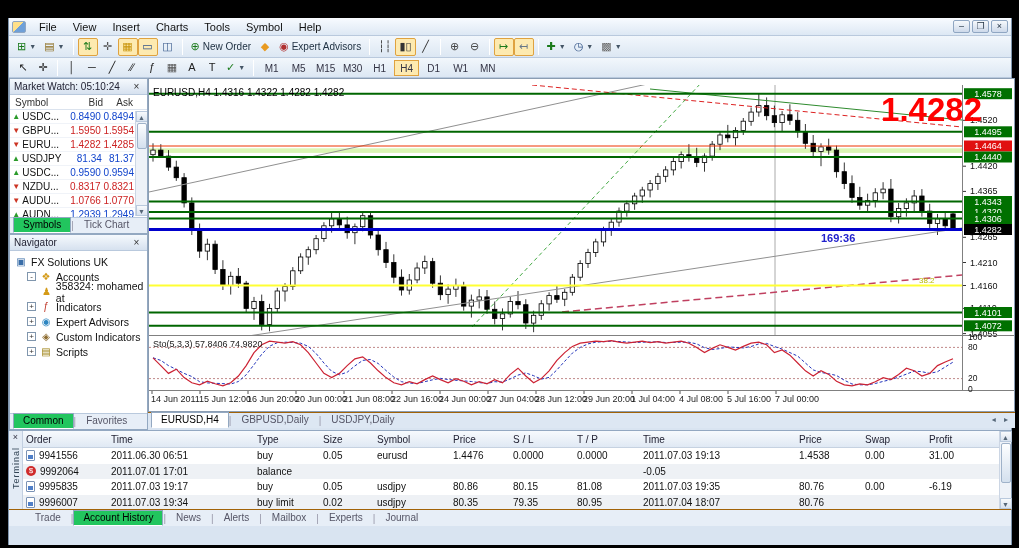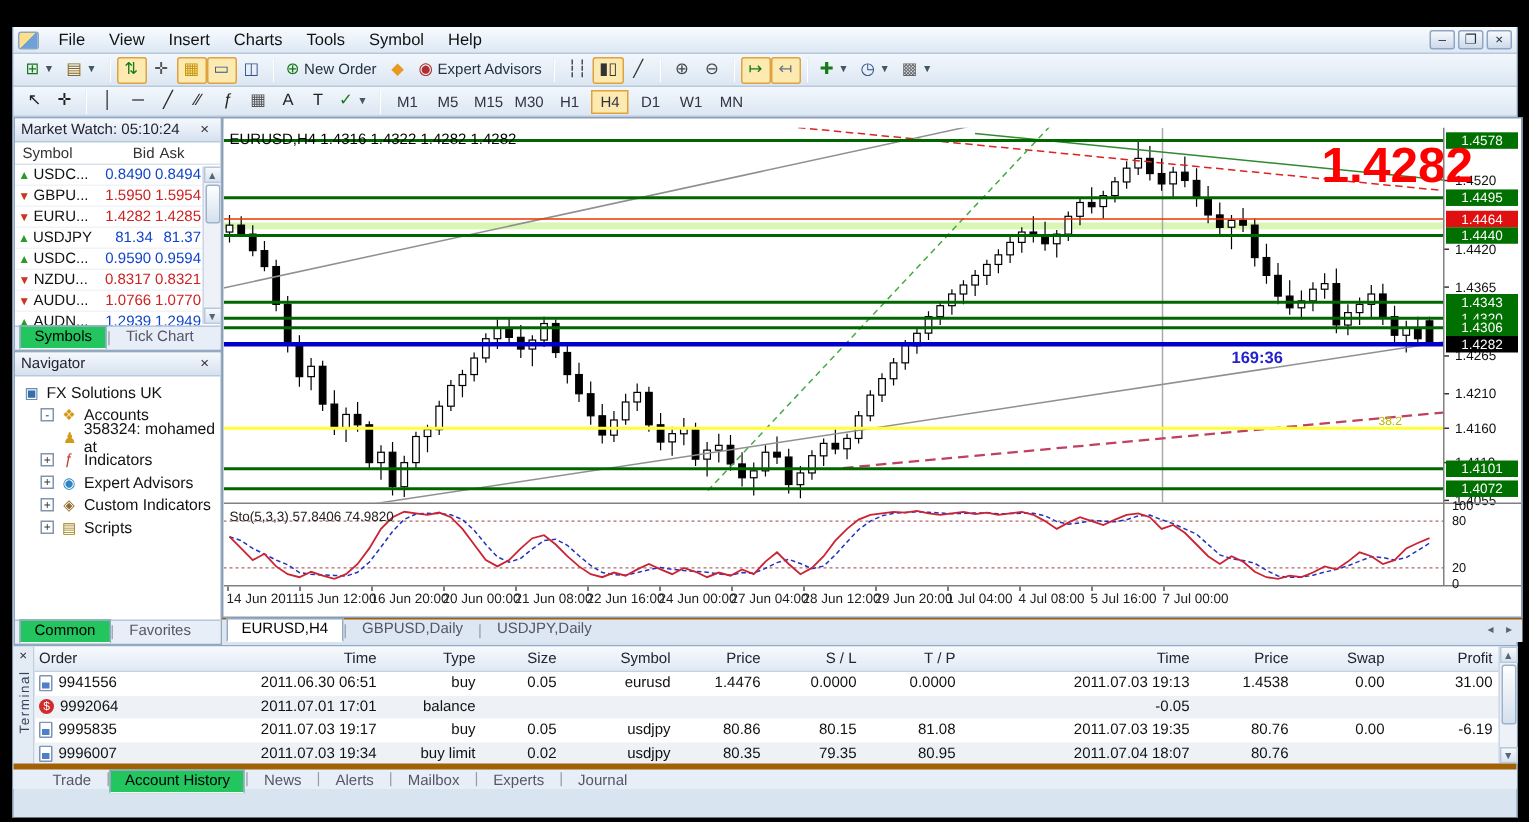--- a/index.html
+++ b/index.html
@@ -23,21 +23,21 @@
 .tf.active{background:#fdeab0;border:1px solid #dfa23f}
 
 .main{display:flex;height:352px}
 .leftcol{width:139px;display:flex;flex-direction:column}
 .panel{position:relative;background:#fff;border:1px solid #93a8c1;overflow:hidden}
 #market-watch{height:174px}
 #navigator{height:218px}
 .phead{height:16px;background:linear-gradient(#f5f9fd,#d6e1ef);border-bottom:1px solid #b9c9dd;display:flex;align-items:center;padding:0 4px;font-size:10px;color:#223}
 .pclose{margin-left:auto;width:13px;text-align:center;font-size:10px;color:#333}
 .mwhdr{display:flex;height:15px;align-items:center;border-bottom:1px solid #dbe3ee;font-size:10px;color:#333}
-.mwhdr .c1{flex:1;padding-left:5px}.mwhdr .c2{width:40px;text-align:right}.mwhdr .c3{width:44px;text-align:right;padding-right:24px}
+.mwhdr .c1{flex:1;padding-left:5px}.mwhdr .c2{width:40px;text-align:right}.mwhdr .c3{width:44px;text-align:right;padding-right:14px}
 .mwrow{display:flex;height:14px;align-items:center;font-size:10px;border-bottom:1px solid #f0f3f8}
 .mwrow .ar{width:13px;text-align:center;font-size:8px}
 .mwrow .sym{flex:1}
 .mwrow .num{width:44px;text-align:right}
 .mwrow .num.ask{padding-right:13px;width:48px}
 .mwrow.up .num{color:#1144cc}.mwrow.down .num{color:#cc2222}
 .mwrow.up .ar{color:#2a9a2a}.mwrow.down .ar{color:#cc3322}
 .vscroll{position:absolute;right:0;width:12px;background:#eef2f8;border-left:1px solid #ccd6e4;display:flex;flex-direction:column;align-items:center;font-size:7px;color:#567}
 .vscroll .sbtn{width:12px;height:11px;line-height:11px;text-align:center;background:linear-gradient(#f8fafc,#d8e2ef);border:1px solid #b9c9dd}
 .vscroll .thumb{width:10px;height:26px;background:linear-gradient(#fdfeff,#d4e0ee);border:1px solid #9fb2c9;border-radius:2px;margin-top:1px}
@@ -57,28 +57,28 @@
 .ctab.active{background:#fff;border:1px solid #93a8c1;border-bottom-color:#fff;color:#000}
 .ctab-arrows{position:absolute;right:4px;top:2px;font-size:8px;color:#567;letter-spacing:3px}
 
 .terminal{position:relative;height:96px;background:#fff;border-top:1px solid #93a8c1}
 .tstrip{position:absolute;left:0;top:0;bottom:17px;width:14px;background:#e3ebf5;border-right:1px solid #c2cfe0;display:flex;flex-direction:column;align-items:center}
 .tclose{font-size:9px;color:#334;height:12px;line-height:12px}
 .vtext{writing-mode:vertical-rl;transform:rotate(180deg);font-size:9px;color:#345;margin-top:4px;letter-spacing:1px}
 .tgrid{position:absolute;left:14px;top:0;width:978px}
 .trow{display:grid;grid-template-columns:88px 146px 66px 54px 76px 60px 64px 66px 156px 66px 64px 72px;height:15.5px;font-size:10px;align-items:center}
 .trow.hdr{height:17px;background:linear-gradient(#f7fafd,#e0e9f4);border-bottom:1px solid #c6d2e1;color:#223}
-.trow .cell{text-align:right;padding-right:6px;overflow:hidden;white-space:nowrap}
+.trow .cell{padding-right:6px;overflow:hidden;white-space:nowrap}
 .trow .cfirst{text-align:left;display:flex;align-items:center;gap:4px;padding-left:3px}
 .trow.alt{background:#eef1f5}
 .trow .note{grid-column:span 3}
 .doc-ic{width:9px;height:11px;background:#fff;border:1px solid #7b93b5;border-radius:1px;position:relative}
 .doc-ic::after{content:"";position:absolute;left:1px;bottom:1px;width:5px;height:4px;background:#4f7fc8}
 .bal-ic{width:10px;height:10px;border-radius:50%;background:#cf2b2b;color:#fff;font-size:8px;line-height:10px;text-align:center}
-.termtabs{position:absolute;left:0;right:0;bottom:0;height:17px;background:#e7eef7;border-top:4px solid #a16207;display:flex;align-items:flex-start;padding-left:16px;font-size:10px;color:#556}
+.termtabs{position:absolute;left:0;right:0;bottom:0;height:17px;background:#e7eef7;border-top:1px solid #a16207;display:flex;align-items:flex-start;padding-left:16px;font-size:10px;color:#556}
 .tscroll{position:absolute;right:0;top:0;bottom:17px;width:12px}
 
 .statusbar{height:17px;display:flex;align-items:center;background:linear-gradient(#f2f6fb,#dfe8f3);border-top:1px solid #b9c9dd;font-size:10px;color:#223}
 .scell{padding:0 8px;height:100%;display:flex;align-items:center;border-right:1px solid #c3cfdf}
 .scell.help{width:468px}
 .scell.prof{width:400px}
 .scell.conn{margin-left:auto;border-left:1px solid #c3cfdf;border-right:none;gap:6px}
 .sig{display:flex;align-items:flex-end;gap:1px;height:11px}
 .sig i{display:block;width:3px}
 .grip{width:14px;height:100%;background:

